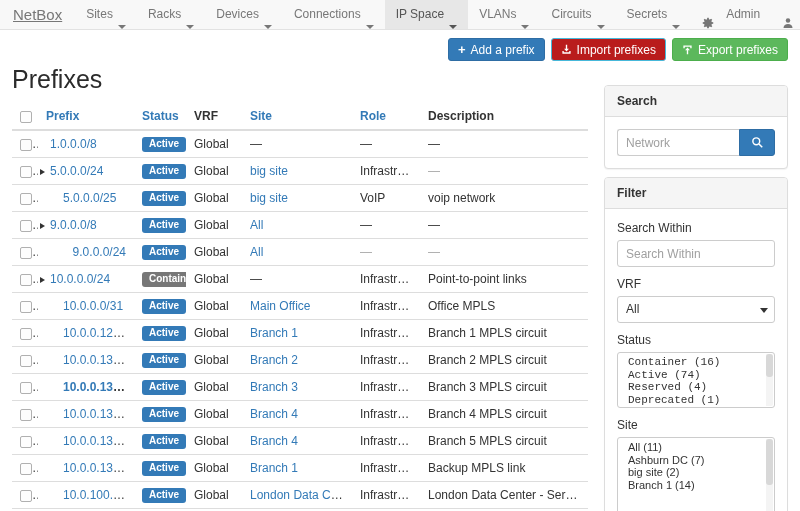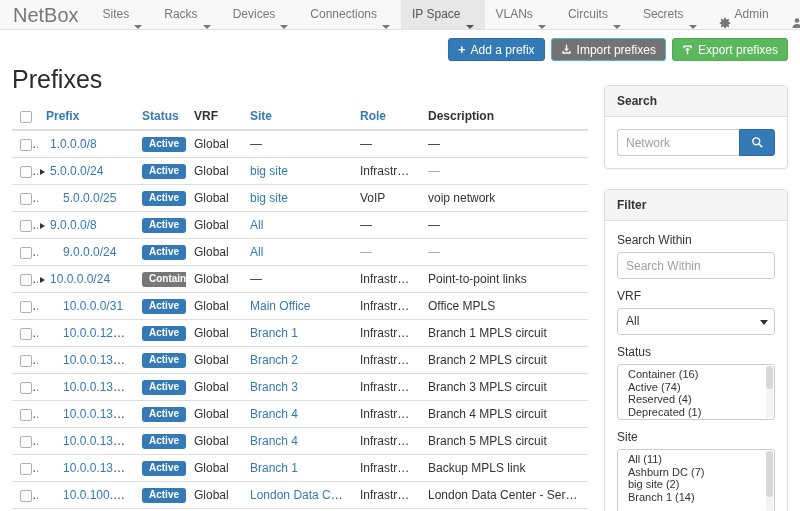--- a/index.html
+++ b/index.html
@@ -2,39 +2,39 @@
 <html><head>
 <meta charset="utf-8">
 <style>
   * { box-sizing: border-box; }
   html,body { margin:0; padding:0; width:800px; height:511px; overflow:hidden;
     font-family:"Liberation Sans","DejaVu Sans",sans-serif; background:#fff; color:#333; }
 
   
   .navbar { height:30px; background:#f8f8f8; border-bottom:1px solid #e2e2e2;
     display:flex; align-items:stretch; font-size:12px; color:#777; }
-  .brand { padding:0 13px; line-height:30px; font-size:20px; color:#777; }
+  .brand { padding:0 13px; line-height:30px; font-size:15px; color:#777;text-decoration:underline; }
   .nav-item { padding:0 11px; line-height:30px; display:flex; align-items:flex-end; gap:5px;
     color:#777; cursor:pointer; white-space:nowrap; }
   .nav-item.active { background:#e7e7e7; color:#555; }
   .caret { width:0; height:0; border-left:4px solid transparent; border-right:4px solid transparent;
     border-top:4px solid currentColor; display:inline-block; }
   .nav-right { margin-left:auto; display:flex; padding-right:8px; }
-  .nav-right .nav-item { gap:4px; }
+  .nav-right .nav-item { gap:12px; }
   .nav-ico { width:12px; height:12px; display:inline-block; }
   .nav-ico svg { width:12px; height:12px; fill:#777; display:block; }
 
   
   .content { padding:6px 12px 0 12px; }
   .toolbar { display:flex; justify-content:flex-end; gap:6px; margin:2px 0 2px 0; }
   .btn { display:inline-flex; align-items:center; gap:5px; height:23px; padding:0 9px;
     font-size:12px; color:#fff; border-radius:3px; border:1px solid transparent; cursor:pointer; }
   .btn svg { width:11px; height:11px; display:block; }
   .btn-primary { background:#337ab7; border-color:#2e6da4; }
-  .btn-info    { background:#737373; border-color:#46b8da; }
+  .btn-info    { background:#b91c1c; border-color:#46b8da; }
   .btn-success { background:#5cb85c; border-color:#4cae4c; }
   .plus { font-weight:bold; font-size:13px; line-height:1; }
 
   .columns { display:flex; gap:16px; align-items:flex-start; }
   .main { flex:1; min-width:0; }
   h1.page-title { font-size:25px; font-weight:400; color:#2b2b2b; margin:2px 0 10px 0; }
 
   
   table.prefix-table { width:100%; border-collapse:collapse; font-size:12px; table-layout:fixed; }
   th { text-align:left; padding:5px 8px 6px 8px; border-bottom:2px solid #ddd;
@@ -57,21 +57,21 @@
     border-left:5px solid #333; border-top:3.5px solid transparent; border-bottom:3.5px solid transparent; }
   .tri.hidden::before { border-left-color:transparent; }
   .badge { display:inline-block; font-size:10px; font-weight:bold; color:#fff;
     padding:2px 7px 3px 7px; border-radius:3px; line-height:1; }
   .badge-primary { background:#337ab7; }
   .badge-default { background:#777; }
   .muted { color:#a8a8a8; }
 
   
   .sidebar { width:184px; flex:none; padding-top:22px; }
-  .panel { border:1px solid #ddd; border-radius:4px; margin-bottom:20px;
+  .panel { border:1px solid #ddd; border-radius:4px; margin-bottom:8px;
     box-shadow:0 1px 1px rgba(0,0,0,0.05); background:#fff; }
   .panel-heading { background:#f5f5f5; border-bottom:1px solid #ddd; padding:8px 12px;
     font-size:12px; font-weight:bold; color:#333; border-radius:3px 3px 0 0; }
   .panel-body { padding:12px; }
   .search-group { display:flex; }
   .search-input { flex:1; min-width:0; height:27px; border:1px solid #ccc; border-right:none;
     border-radius:3px 0 0 3px; padding:0 8px; font-size:12px; color:#333;
     font-family:"Liberation Sans","DejaVu Sans",sans-serif; }
   .search-input::placeholder { color:#a0a0a0; }
   .search-btn { width:36px; height:27px; background:#337ab7; border:1px solid #2e6da4;
@@ -238,21 +238,21 @@
               <td><span class="checkbox"></span></td>
               <td style="padding-left: 2px;"><span class="tri"></span><a class="lnk">9.0.0.0/8</a></td>
               <td><span class="badge badge-primary">Active</span></td>
               <td>Global</td>
               <td><a class="lnk">All</a></td>
               <td><span class="">—</span></td>
               <td><span class="">—</span></td>
             </tr>
             <tr>
               <td><span class="checkbox"></span></td>
-              <td style="padding-left: 15px;"><span class="tri hidden"></span><a class="lnk">9.0.0.0/24</a></td>
+              <td style="padding-left: 15px; text-align: right;"><span class="tri hidden"></span><a class="lnk">9.0.0.0/24</a></td>
               <td><span class="badge badge-primary">Active</span></td>
               <td>Global</td>
               <td><a class="lnk">All</a></td>
               <td><span class="muted">—</span></td>
               <td><span class="muted">—</span></td>
             </tr>
             <tr>
               <td><span class="checkbox"></span></td>
               <td style="padding-left: 2px;"><span class="tri"></span><a class="lnk">10.0.0.0/24</a></td>
               <td><span class="badge badge-default">Container</span></td>
@@ -283,21 +283,21 @@
               <td><span class="checkbox"></span></td>
               <td style="padding-left: 15px;"><span class="tri hidden"></span><a class="lnk">10.0.0.130/31</a></td>
               <td><span class="badge badge-primary">Active</span></td>
               <td>Global</td>
               <td><a class="lnk">Branch 2</a></td>
               <td><span class="">Infrastructure</span></td>
               <td><span class="">Branch 2 MPLS circuit</span></td>
             </tr>
             <tr>
               <td><span class="checkbox"></span></td>
-              <td style="padding-left: 15px;"><span class="tri hidden"></span><a class="lnk">10.0.0.132/31</a></td>
+              <td style="padding-left: 15px; font-weight: bold;"><span class="tri hidden"></span><a class="lnk">10.0.0.132/31</a></td>
               <td><span class="badge badge-primary">Active</span></td>
               <td>Global</td>
               <td><a class="lnk">Branch 3</a></td>
               <td><span class="">Infrastructure</span></td>
               <td><span class="">Branch 3 MPLS circuit</span></td>
             </tr>
             <tr>
               <td><span class="checkbox"></span></td>
               <td style="padding-left: 15px; text-align: right;"><span class="tri hidden"></span><a class="lnk">10.0.0.134/31</a></td>
               <td><span class="badge badge-primary">Active</span></td>
@@ -359,21 +359,21 @@
                     <path d="M9.8 9.8l4 4" stroke="#fff" stroke-width="1.8"></path>
                   </svg>
                 </span>
             </button>
           </div>
         </div>
       </div>
 
       <div class="panel">
         <div class="panel-heading">Filter</div>
-        <div class="panel-body" id="filter-fields"><div class="f-label">Search Within</div><input class="f-input" placeholder="Search Within" style=""><div class="f-label">VRF</div><div class="f-select"><span>All</span><span class="sel-caret"></span></div><div class="f-label">Status</div><div class="listbox" style="height: 56px;">
+        <div class="panel-body" id="filter-fields"><div class="f-label">Search Within</div><input class="f-input" placeholder="Search Within" style=""><div class="f-label">VRF</div><div class="f-select"><span>All</span><span class="sel-caret"></span></div><div class="f-label">Status</div><div class="listbox" style="height: 56px; font-family: Liberation Mono, monospace;">
               <div class="opt">Container (16)</div>
               <div class="opt">Active (74)</div>
               <div class="opt">Reserved (4)</div>
               <div class="opt">Deprecated (1)</div>
               <div class="sbar">
                 <div class="sthumb"></div>
               </div>
             </div><div class="f-label">Site</div><div class="listbox" style="height: 106px;">
               <div class="opt">All (11)</div>
               <div class="opt">Ashburn DC (7)</div>

